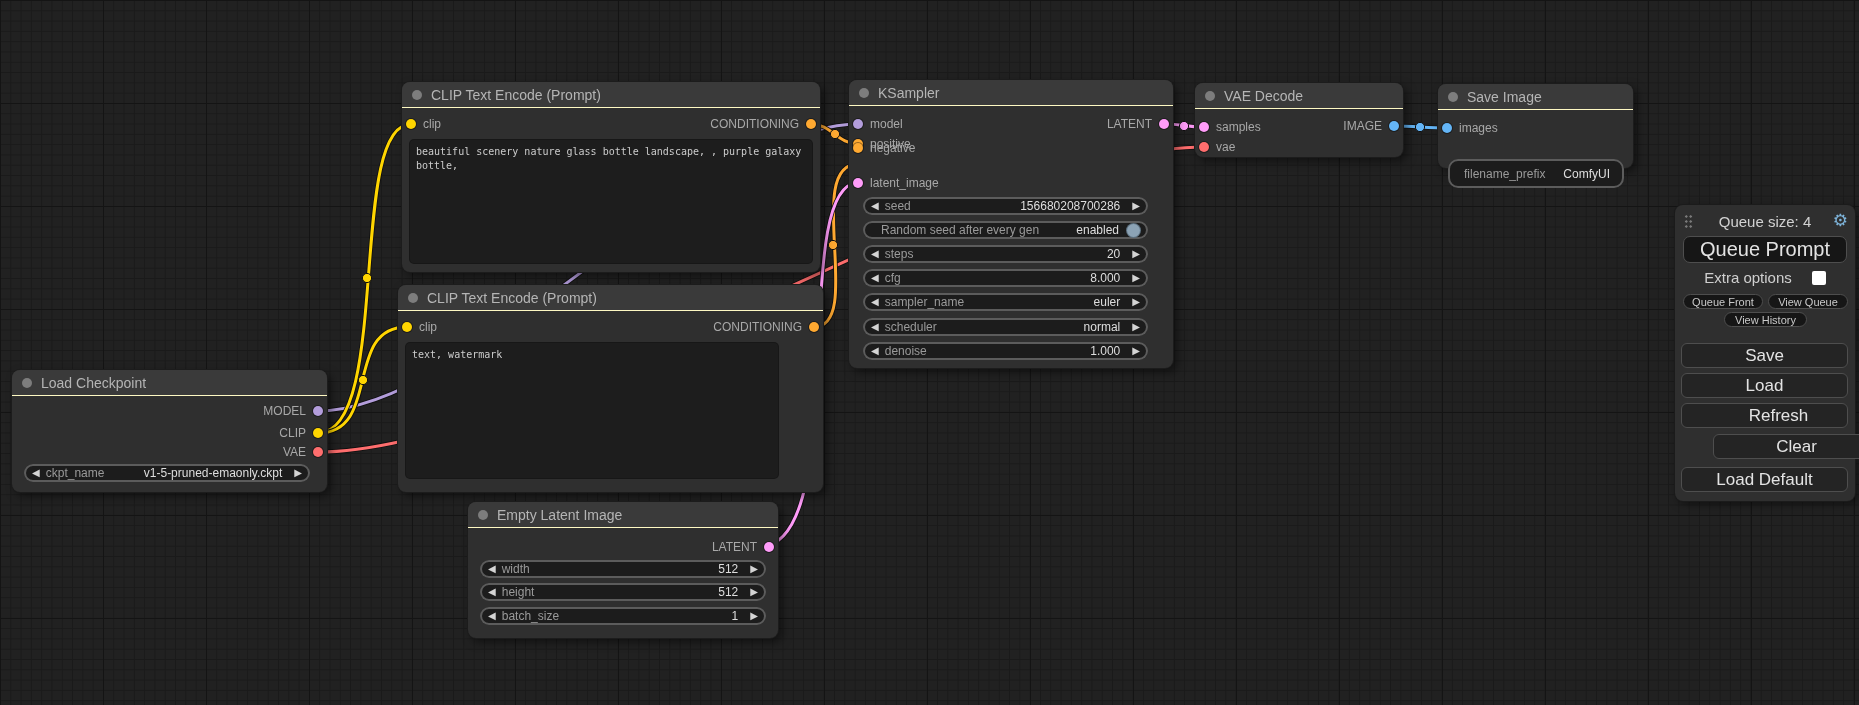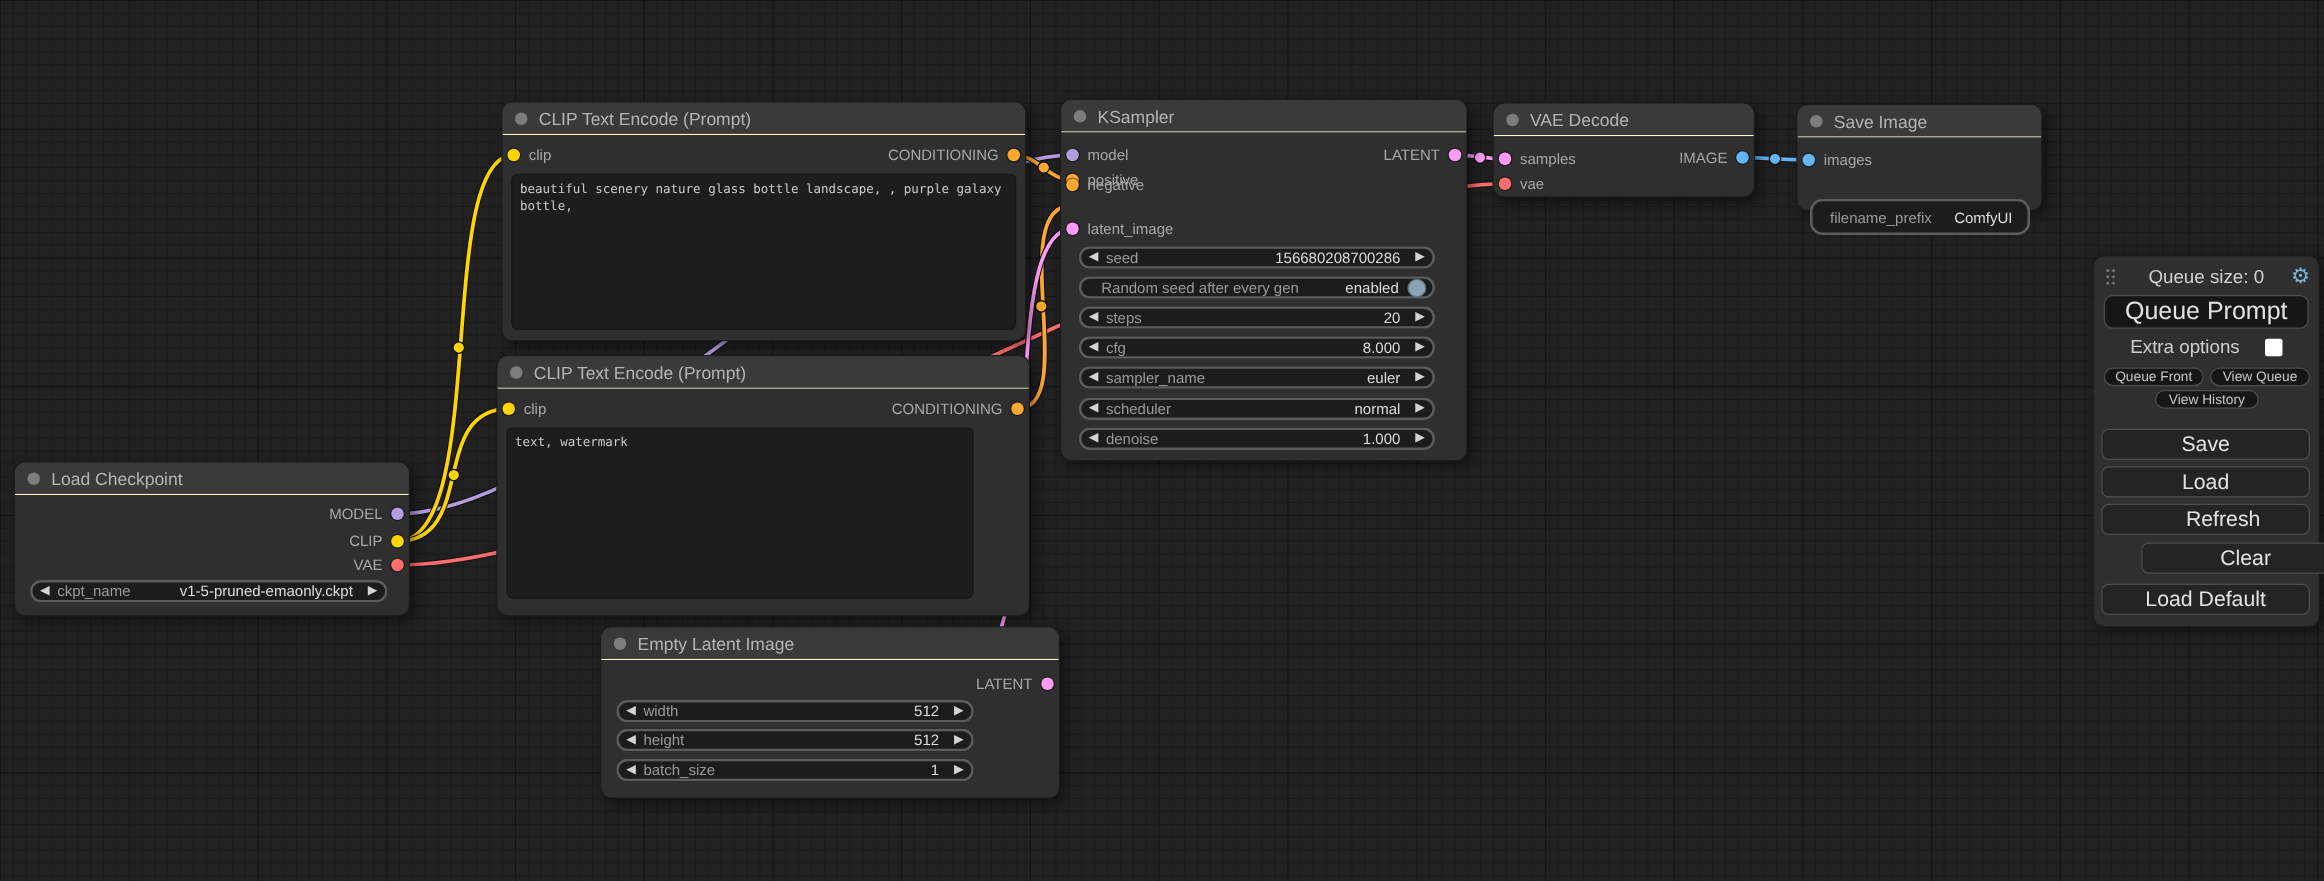--- a/index.html
+++ b/index.html
@@ -270,21 +270,21 @@
   <div class="prow in" style="top:35px;">
     <span class="pin c-image"></span>
     <span>images</span>
   </div>
   <div class="widget" style="left:10px;top:55px;width:176px;height:29px;margin-top:20px;">
     <span class="wlabel" style="padding-left:8px;">filename_prefix</span>
     <span class="wvalue tight">ComfyUI</span>
   </div>
 </div>
 
-<div class="node" style="left:481px;top:502px;width:366px;height:136px;">
+<div class="node" style="left:468px;top:502px;width:310px;height:136px;">
   <div class="nhead">
     <span class="ndot"></span>
     <span class="ntitle">Empty Latent Image</span>
   </div>
   <div class="prow out" style="top:36px;">
     <span>LATENT</span>
     <span class="pin c-latent"></span>
   </div>
   <div class="widget" style="left:12px;top:58px;width:286px;">
     <span class="warrow">◀</span>
@@ -302,21 +302,21 @@
     <span class="warrow">◀</span>
     <span class="wlabel">batch_size</span>
     <span class="wvalue">1</span>
     <span class="warrow">▶</span>
   </div>
 </div>
 
 <div class="menu">
   <div class="menu-top">
     <span class="drag-dots"></span>
-    <span class="queue-size">Queue size: 0</span>
+    <span class="queue-size">Queue size: 4</span>
     <span class="gear">⚙</span>
   </div>
   <div class="btn btn-queue">Queue Prompt</div>
   <div class="extra-row">
     <span>Extra options</span>
     <span class="checkbox"></span>
   </div>
   <div class="btn btn-sm" style="left:8px;top:89px;width:80px;">Queue Front</div>
   <div class="btn btn-sm" style="left:93px;top:89px;width:80px;">View Queue</div>
   <div class="btn btn-sm" style="left:49px;top:107px;width:83px;">View History</div>

